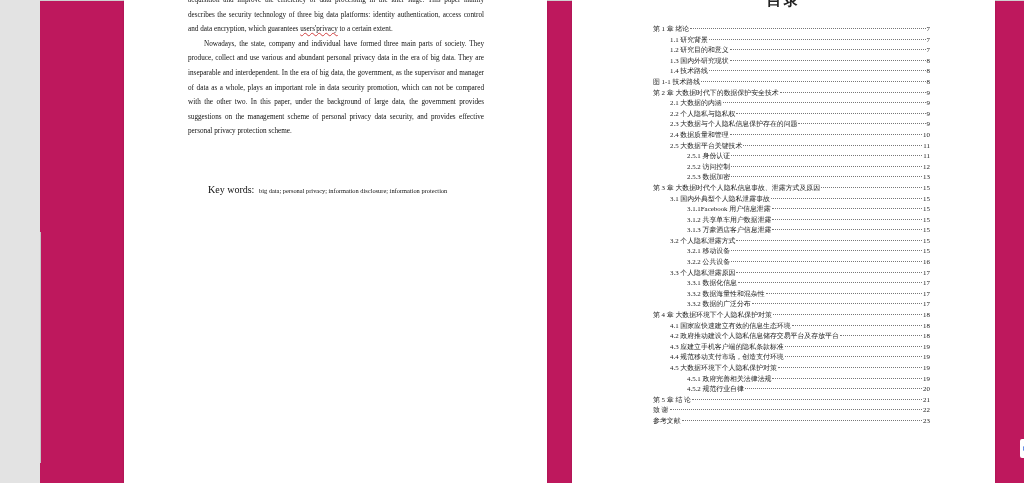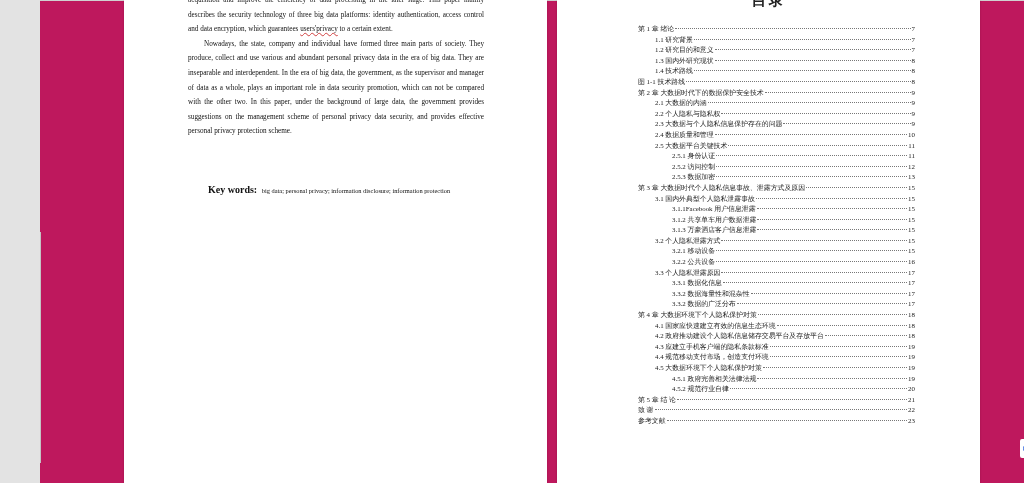--- a/index.html
+++ b/index.html
@@ -32,21 +32,21 @@
       background: #c4c4c4;
     }
     .page {
       position: absolute;
       top: 0;
       height: 483px;
       background: #ffffff;
       box-shadow: 0 0 2px rgba(0,0,0,0.18);
     }
     .page-left { left: 84px; width: 423px; }
-    .page-right { left: 517px; width: 423px; }
+    .page-right { left: 532px; width: 423px; }
 
     
     .abstract {
       position: absolute;
       left: 64px;
       top: -7px;
       width: 296px;
       font-size: 7.2px;
       line-height: 14.6px;
       color: #111;
@@ -65,21 +65,21 @@
     }
     .keywords {
       position: absolute;
       left: 84px;
       top: 184px;
       font-size: 6.4px;
       color: #111;
       white-space: nowrap;
     }
     .keywords .kw-label {
-      font-weight: bold;
+      font-weight: normal;
       font-size: 10px;
       margin-right: 3px;
     }
 
     
     .toc-title {
       position: absolute;
       left: 0;
       width: 423px;
       top: -9px;

